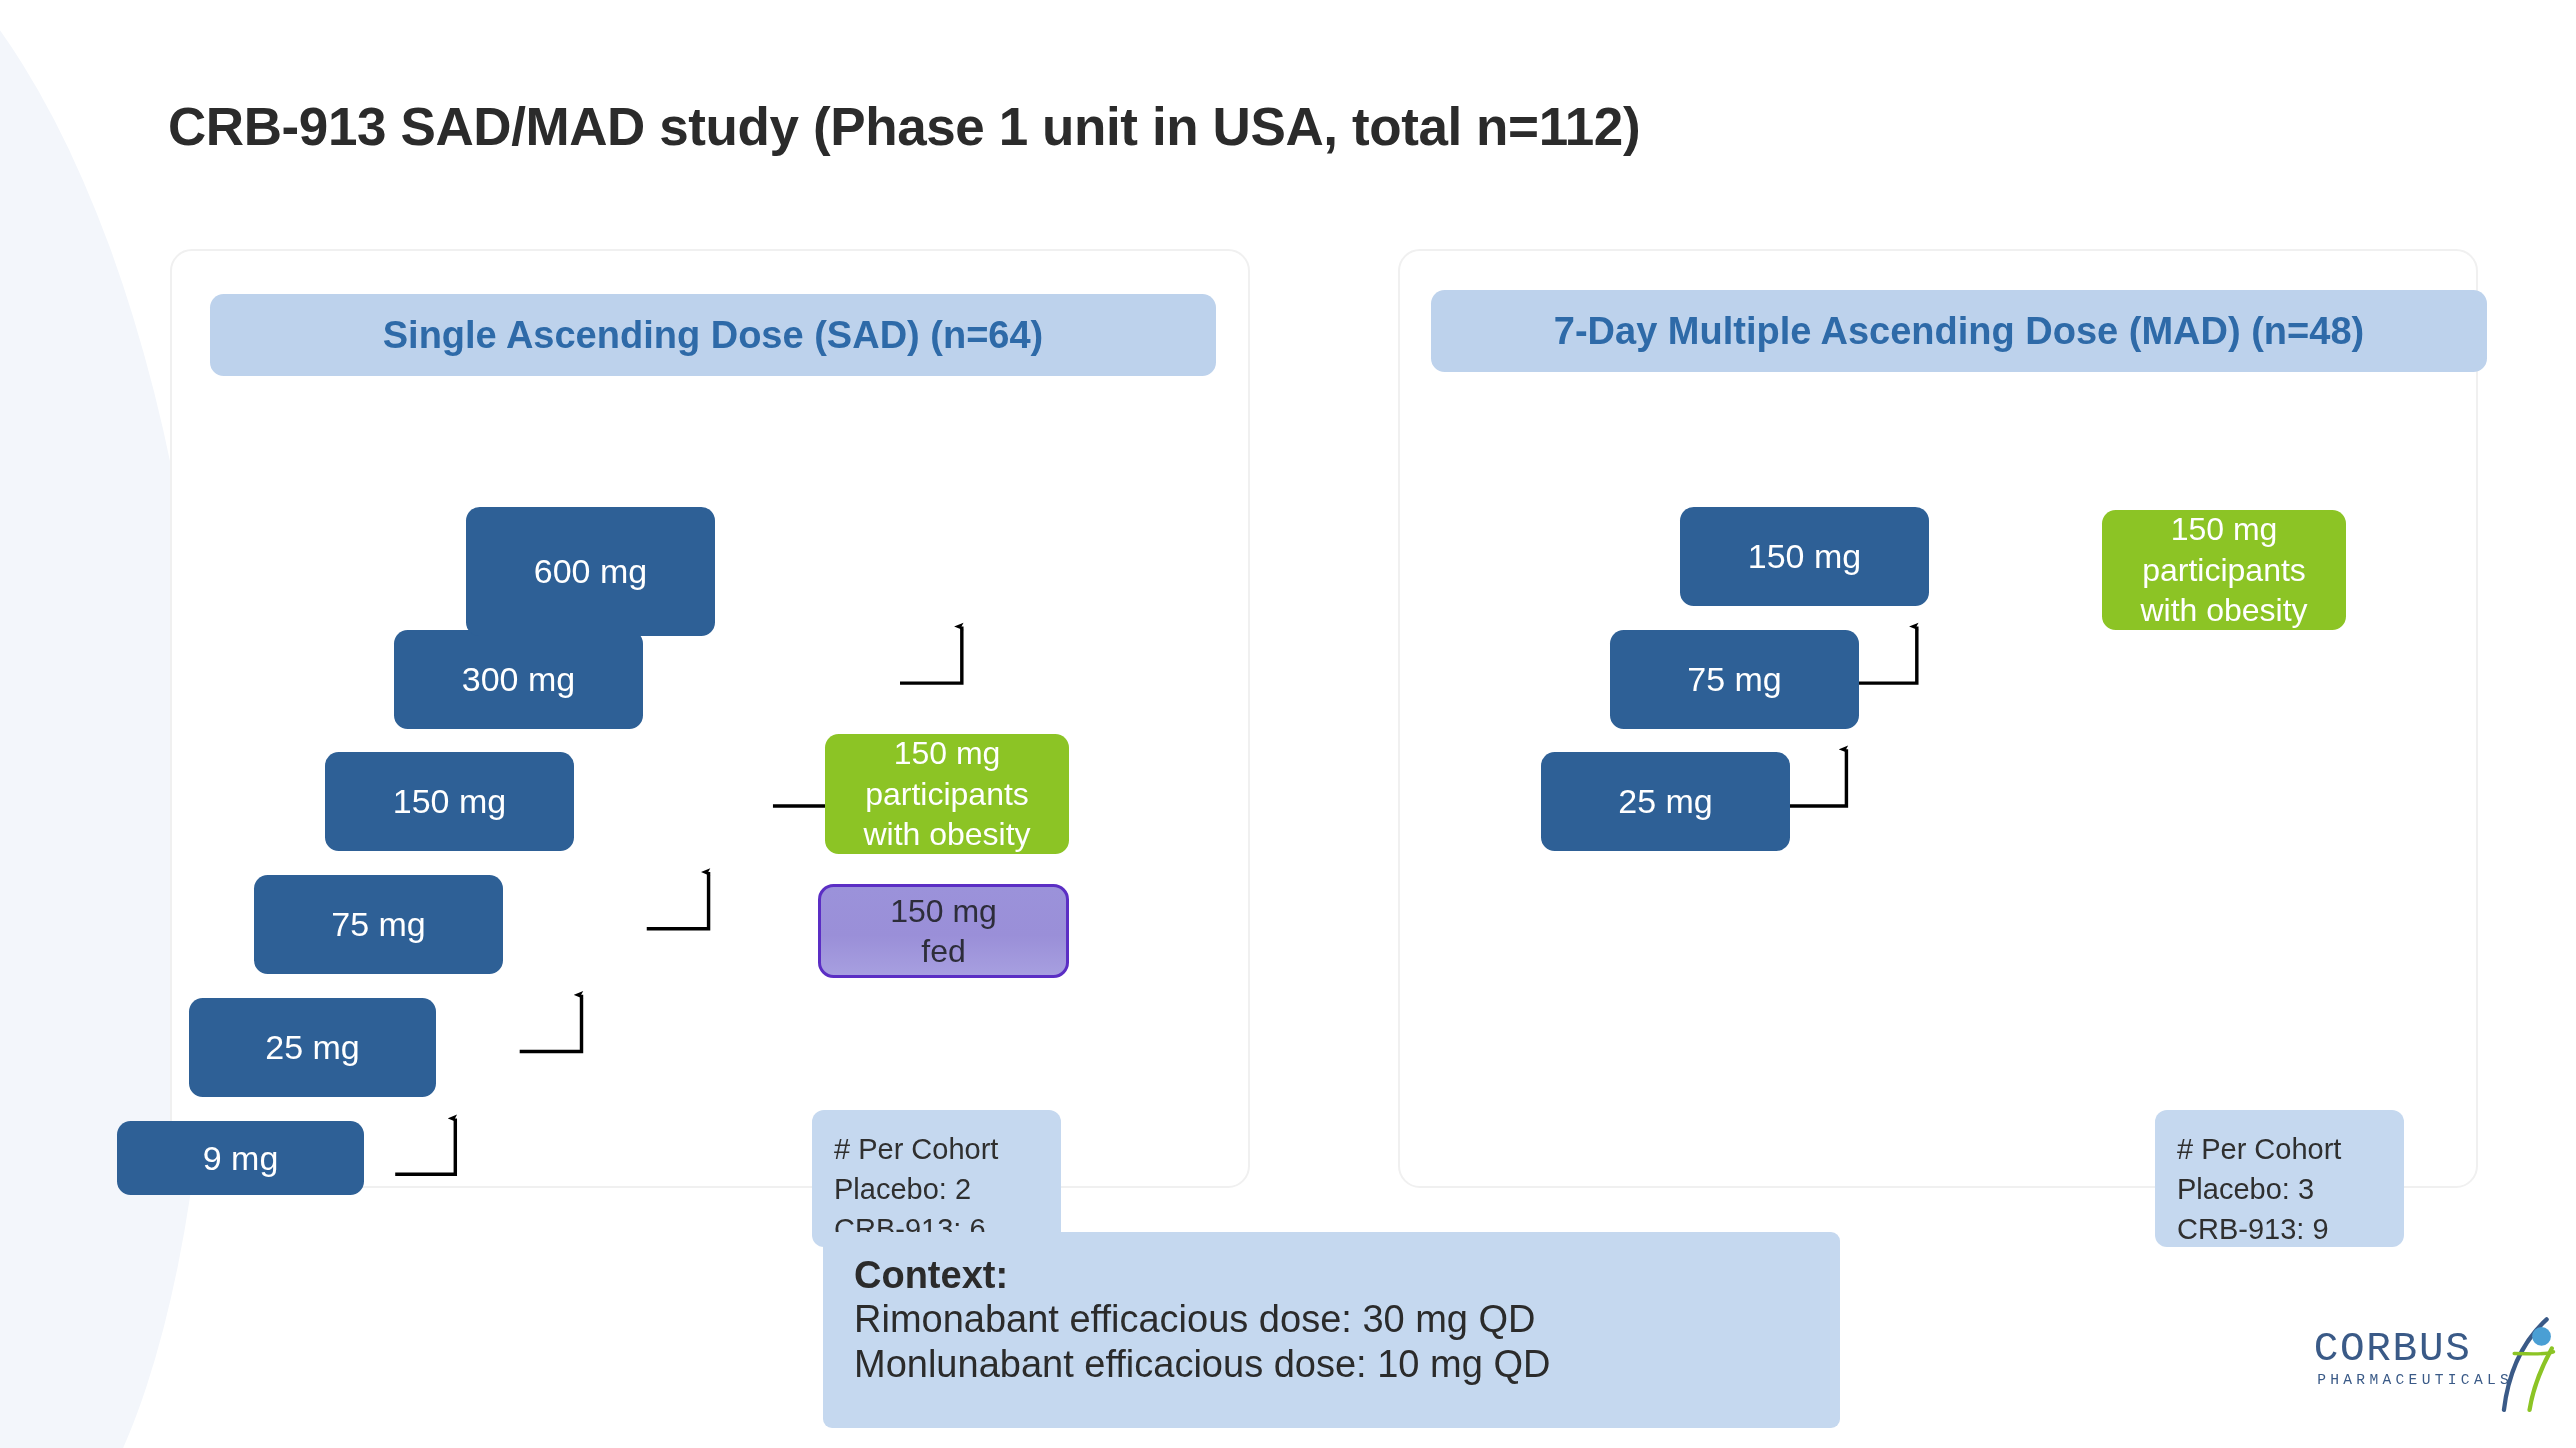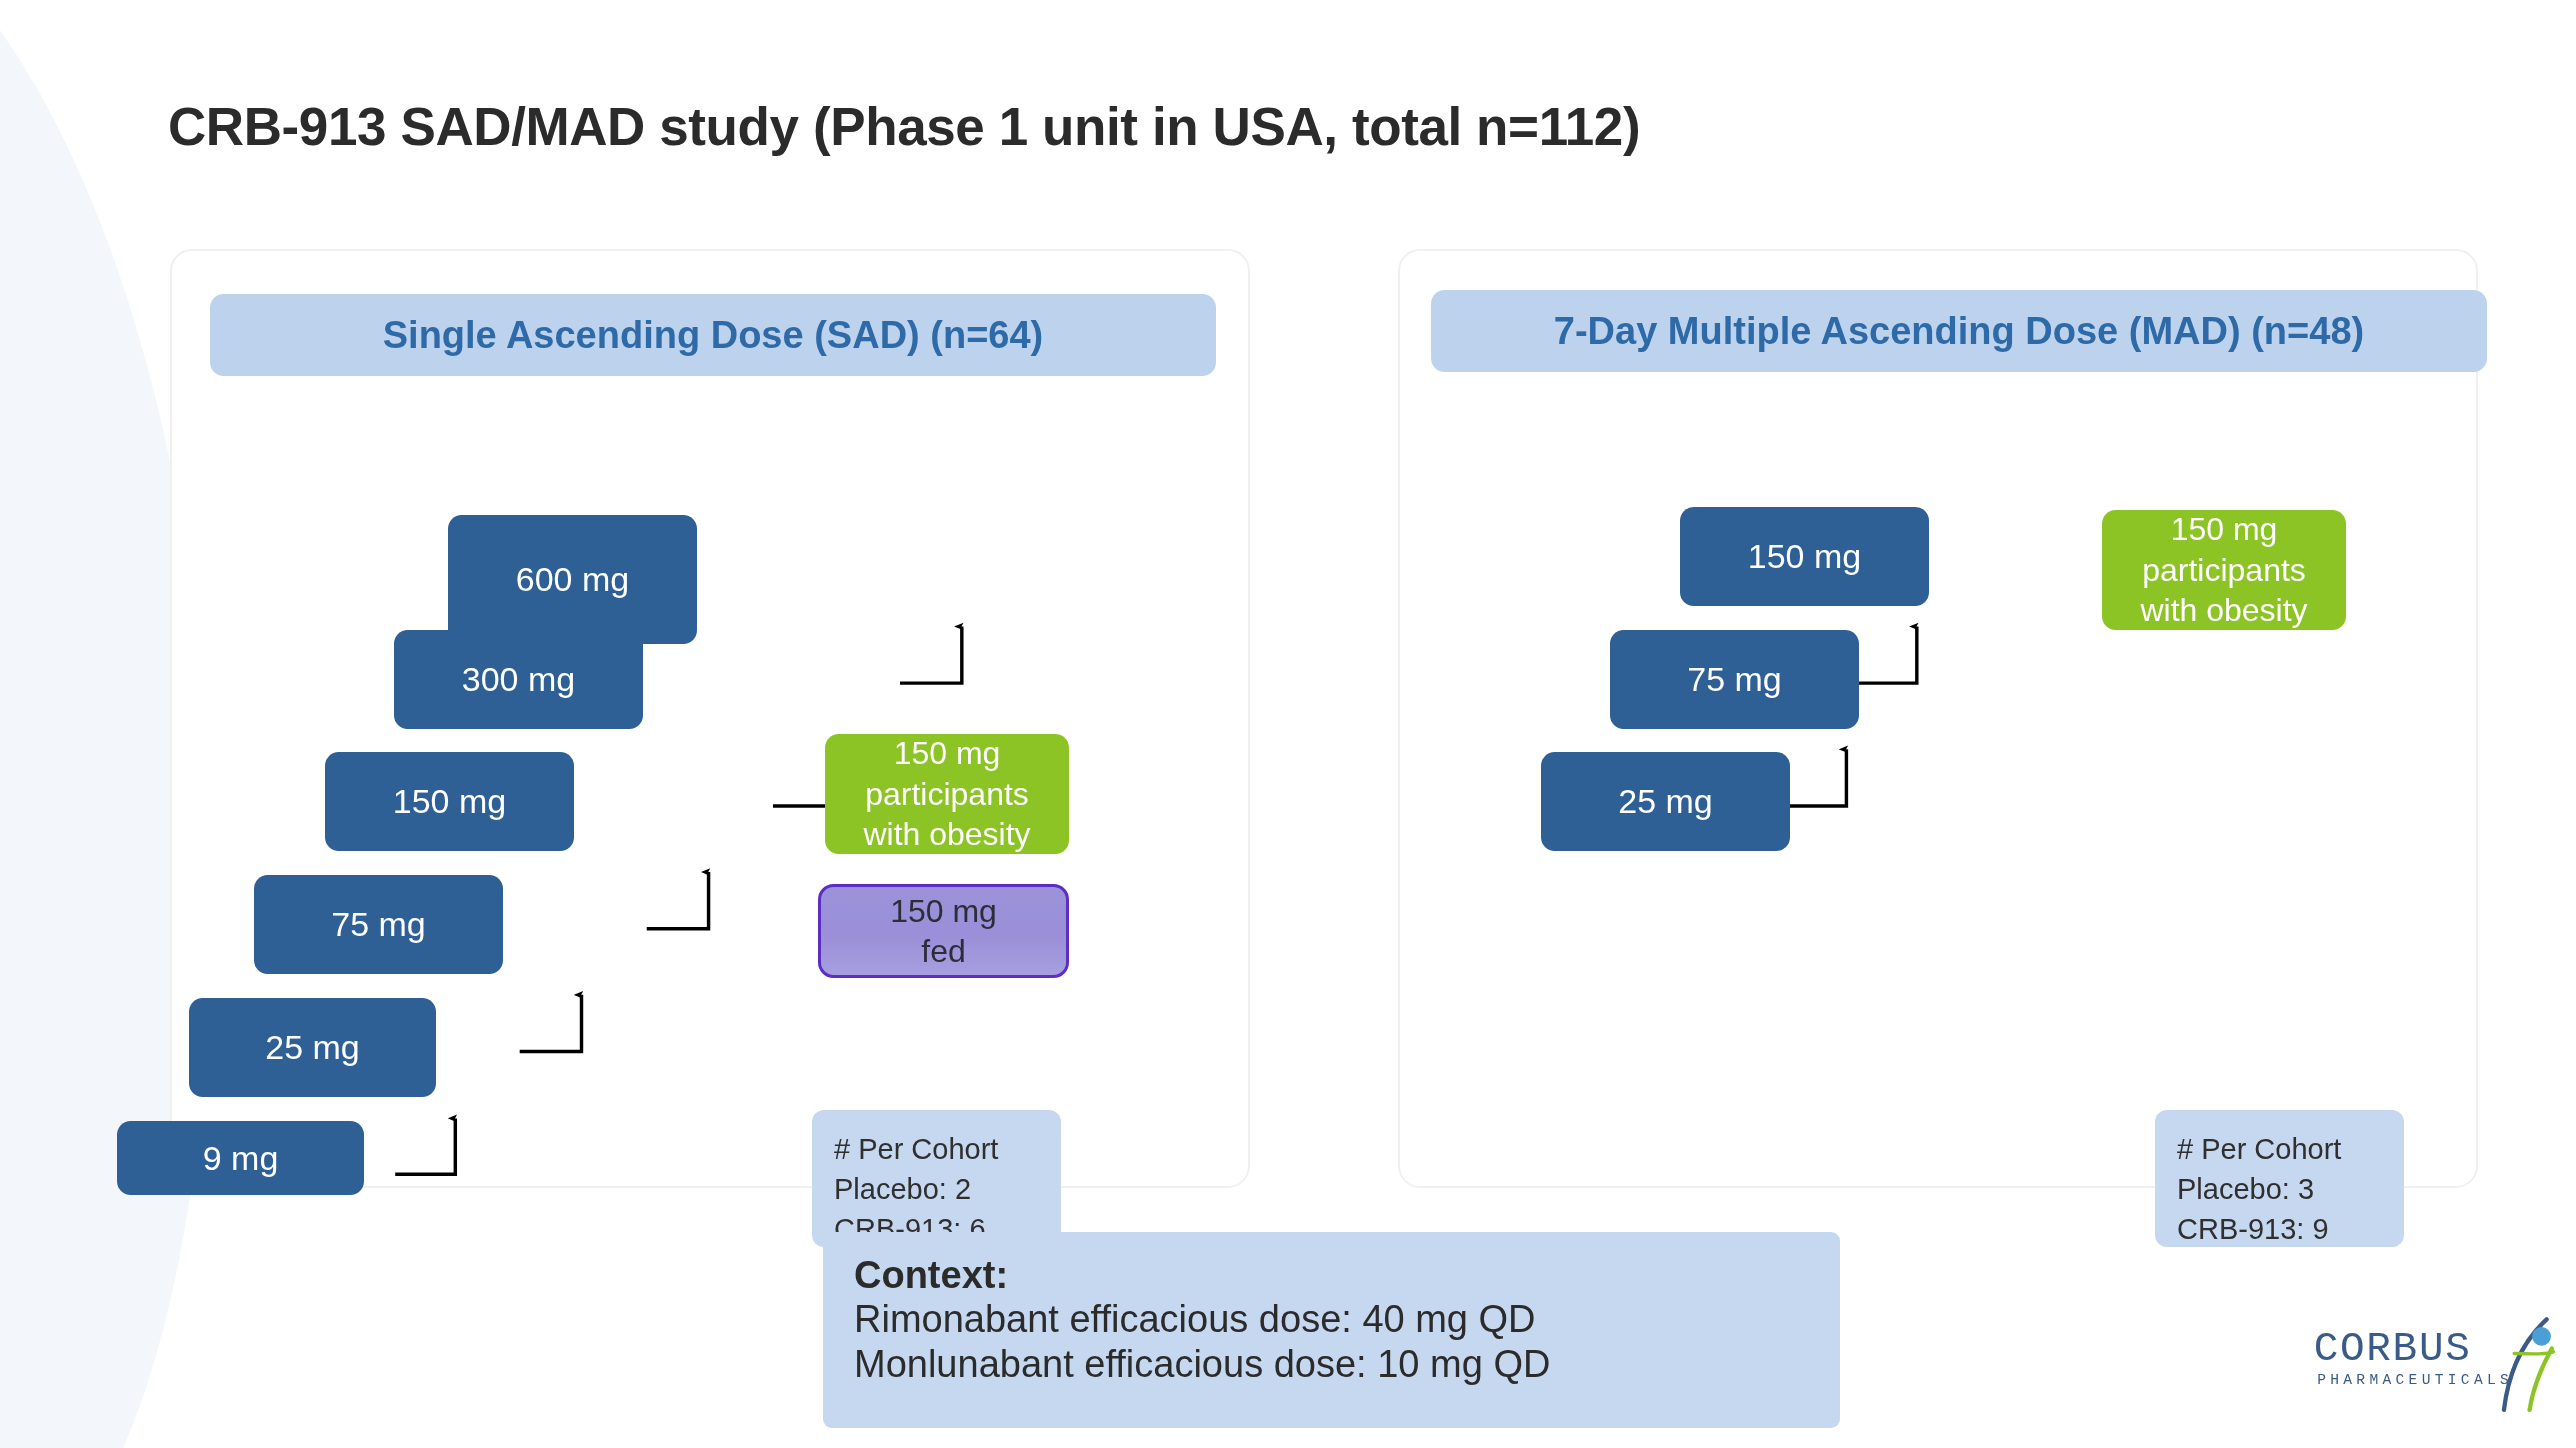--- a/index.html
+++ b/index.html
@@ -219,21 +219,21 @@
       <path d="M 700 646 L 772 646 L 772 580" stroke="#000000" stroke-width="4" fill="none" marker-end="url(#ah-sad)"></path>
 
       <path d="M 848 503 L 920 503 L 920 437" stroke="#000000" stroke-width="4" fill="none" marker-end="url(#ah-sad)"></path>
     </svg>
 
     <div class="dose-box" style="left:-55px; top:861px; width:247px; height:74px;margin-top:9px;">9 mg</div>
     <div class="dose-box" style="left:17px;  top:747px;  width:247px; height:99px;">25 mg</div>
     <div class="dose-box" style="left:82px;  top:624px;  width:249px; height:99px;">75 mg</div>
     <div class="dose-box" style="left:153px; top:501px;  width:249px; height:99px;">150 mg</div>
     <div class="dose-box" style="left:222px; top:379px;  width:249px; height:99px;">300 mg</div>
-    <div class="dose-box" style="left:276px; top:256px;  width:249px; height:129px;margin-top:8px;">600 mg</div>
+    <div class="dose-box" style="left:294px; top:256px;  width:249px; height:129px;">600 mg</div>
 
     <div class="green-box" style="left:653px; top:483px; width:244px; height:120px;">
       <span>150 mg</span>
       <span>participants</span>
       <span>with obesity</span>
     </div>
 
     <div class="purple-box" style="left:646px; top:633px; width:251px; height:94px;">
       <span>150 mg</span>
       <span>fed</span>
@@ -274,21 +274,21 @@
 
     <div class="cohort-box" style="left:723px; top:859px; width:249px; height:137px;">
       <div># Per Cohort</div>
       <div>Placebo:  3</div>
       <div>CRB-913: 9</div>
     </div>
   </div>
 
   <div class="context-box">
     <div class="context-title">Context:</div>
-    <div class="context-line">Rimonabant efficacious dose: 40 mg QD</div>
+    <div class="context-line">Rimonabant efficacious dose: 30 mg QD</div>
     <div class="context-line">Monlunabant efficacious dose: 10 mg QD</div>
   </div>
 
   <div class="logo">
     <div class="logo-word">CORBUS</div>
     <div class="logo-sub">PHARMACEUTICALS</div>
     <svg width="94" height="103" style="position:absolute;left:168px;top:-3.4px;" viewBox="0 0 110 120">
       <path d="M 78 6 C 52 30, 34 62, 28 112" stroke="#3a5a87" stroke-width="5" fill="none" stroke-linecap="round"></path>
       <path d="M 84 40 C 72 62, 62 86, 58 112" stroke="#8cc425" stroke-width="5" fill="none" stroke-linecap="round"></path>
       <path d="M 40 46 C 58 46, 74 48, 86 44" stroke="#8cc425" stroke-width="4" fill="none" stroke-linecap="round"></path>

